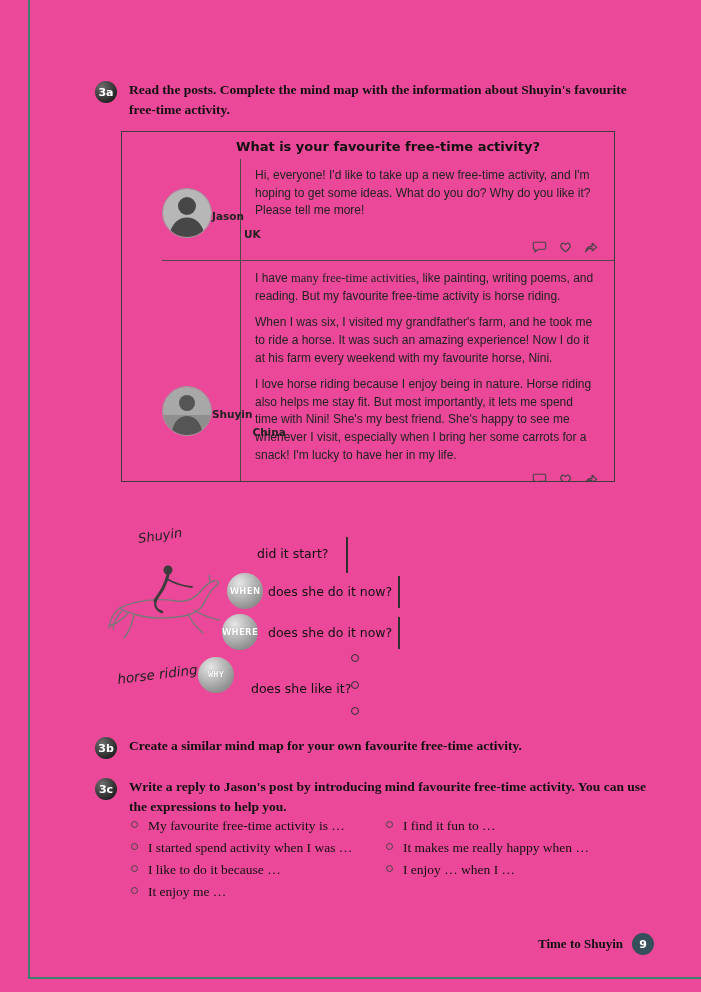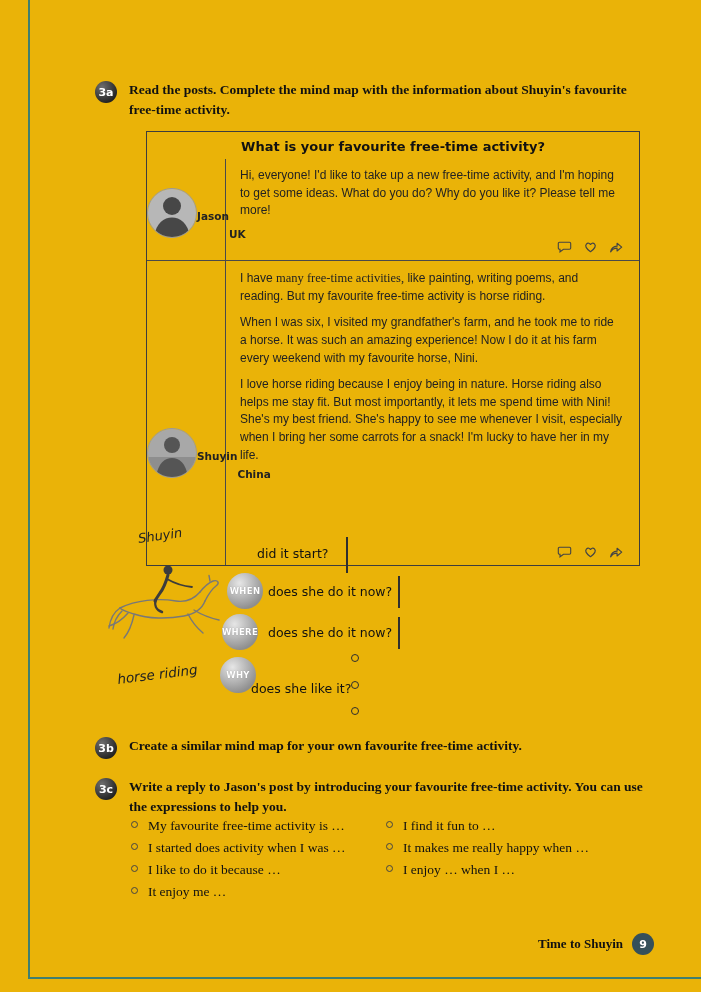--- a/index.html
+++ b/index.html
@@ -4,21 +4,21 @@
 <style>
   html, body { margin: 0; padding: 0; }
   body {
     width: 701px; height: 992px;
     background: #ffffff;
     font-family: "Liberation Sans", sans-serif;
     color: #1a1a1a;
     position: relative;
     overflow: hidden;
   }
-  .page { position: relative; width: 701px; height: 992px; background: #eab308; }
+  .page { position: relative; width: 701px; height: 992px; background: #ec4899; }
 
   
   .edge-left { position: absolute; left: 28px; top: 0; width: 2px; height: 979px; background: #3f7f70; }
   .edge-bottom { position: absolute; left: 28px; bottom: 13px; right: 0; height: 2px; background: #3f7f70; }
 
   
   .ex { position: absolute; display: flex; gap: 12px; align-items: flex-start; }
   .badge {
     flex: none; width: 22px; height: 22px; border-radius: 50%;
     background: radial-gradient(circle at 32% 28%, #6e6e6e, #1f1f1f 78%);
@@ -29,23 +29,23 @@
   .instruction {
     margin: 0; font-family: "Liberation Serif", serif; font-weight: bold;
     font-size: 13.5px; line-height: 1.5; color: #111;
   }
   .ex3a { left: 95px; top: 80px; } .ex3a .instruction { width: 505px; }
   .ex3b { left: 95px; top: 736px; } .ex3b .instruction { width: 520px; }
   .ex3c { left: 95px; top: 777px; } .ex3c .instruction { width: 520px; }
 
   
   .forum {
-    position: absolute; left: 146px; top: 131px; width: 494px; height: 435px;
+    position: absolute; left: 121px; top: 131px; width: 494px; height: 351px;
     border: 1.3px solid #3d3d3d; box-sizing: border-box;
-    display: flex; flex-direction: column;
+    display: flex; flex-direction: column; padding-left: 40px;
   }
   .forum-header {
     height: 27px; line-height: 29px; text-align: center;
     font-family: "DejaVu Sans", sans-serif; font-weight: bold; font-size: 13px; color: #111;
     flex: none;
   }
   .post { display: flex; overflow: hidden; }
   .post-jason { height: 101px; flex: none; }
   .post-shuyin { flex: 1; border-top: 1.2px solid #4a4a4a; }
   .post-side {
@@ -233,45 +233,45 @@
     <span class="mm-abs vline" style="left:346px; top:17px; height:36px;"></span>
 
     <span class="mm-abs mm-bubble" style="left:227px; top:53px;">WHEN</span>
     <span class="mm-abs mm-q" style="left:268px; top:64px;">does she do it now?</span>
     <span class="mm-abs vline" style="left:398px; top:56px; height:32px;"></span>
 
     <span class="mm-abs mm-bubble" style="left:222px; top:94px;">WHERE</span>
     <span class="mm-abs mm-q" style="left:268px; top:105px;">does she do it now?</span>
     <span class="mm-abs vline" style="left:398px; top:97px; height:32px;"></span>
 
-    <span class="mm-abs mm-bubble" style="left:220px; top:137px;">WHY</span>
+    <span class="mm-abs mm-bubble" style="left:198px; top:137px;font-family:Liberation Mono, monospace;">WHY</span>
     <span class="mm-abs mm-q" style="left:251px; top:161px;">does she like it?</span>
     <span class="mm-abs answer-dot" style="left:351px; top:134px;"></span>
     <span class="mm-abs answer-dot" style="left:351px; top:161px;"></span>
     <span class="mm-abs answer-dot" style="left:351px; top:187px;"></span>
   </div>
 
   <section class="ex ex3b">
     <span class="badge">3b</span>
     <p class="instruction">Create a similar mind map for your own favourite free-time activity.</p>
   </section>
 
   <section class="ex ex3c">
     <span class="badge">3c</span>
-    <p class="instruction">Write a reply to Jason's post by introducing your favourite free-time activity. You can use the expressions to help you.</p>
+    <p class="instruction">Write a reply to Jason's post by introducing mind favourite free-time activity. You can use the expressions to help you.</p>
   </section>
 
   <div class="expressions exp-col1">
     <div class="exp-item">
         <span class="exp-bullet"></span>
         <span>My favourite free-time activity is …</span>
       </div>
     <div class="exp-item">
         <span class="exp-bullet"></span>
-        <span>I started does activity when I was …</span>
+        <span>I started spend activity when I was …</span>
       </div>
     <div class="exp-item">
         <span class="exp-bullet"></span>
         <span>I like to do it because …</span>
       </div>
     <div class="exp-item">
         <span class="exp-bullet"></span>
         <span>It enjoy me …</span>
       </div>
   </div>

